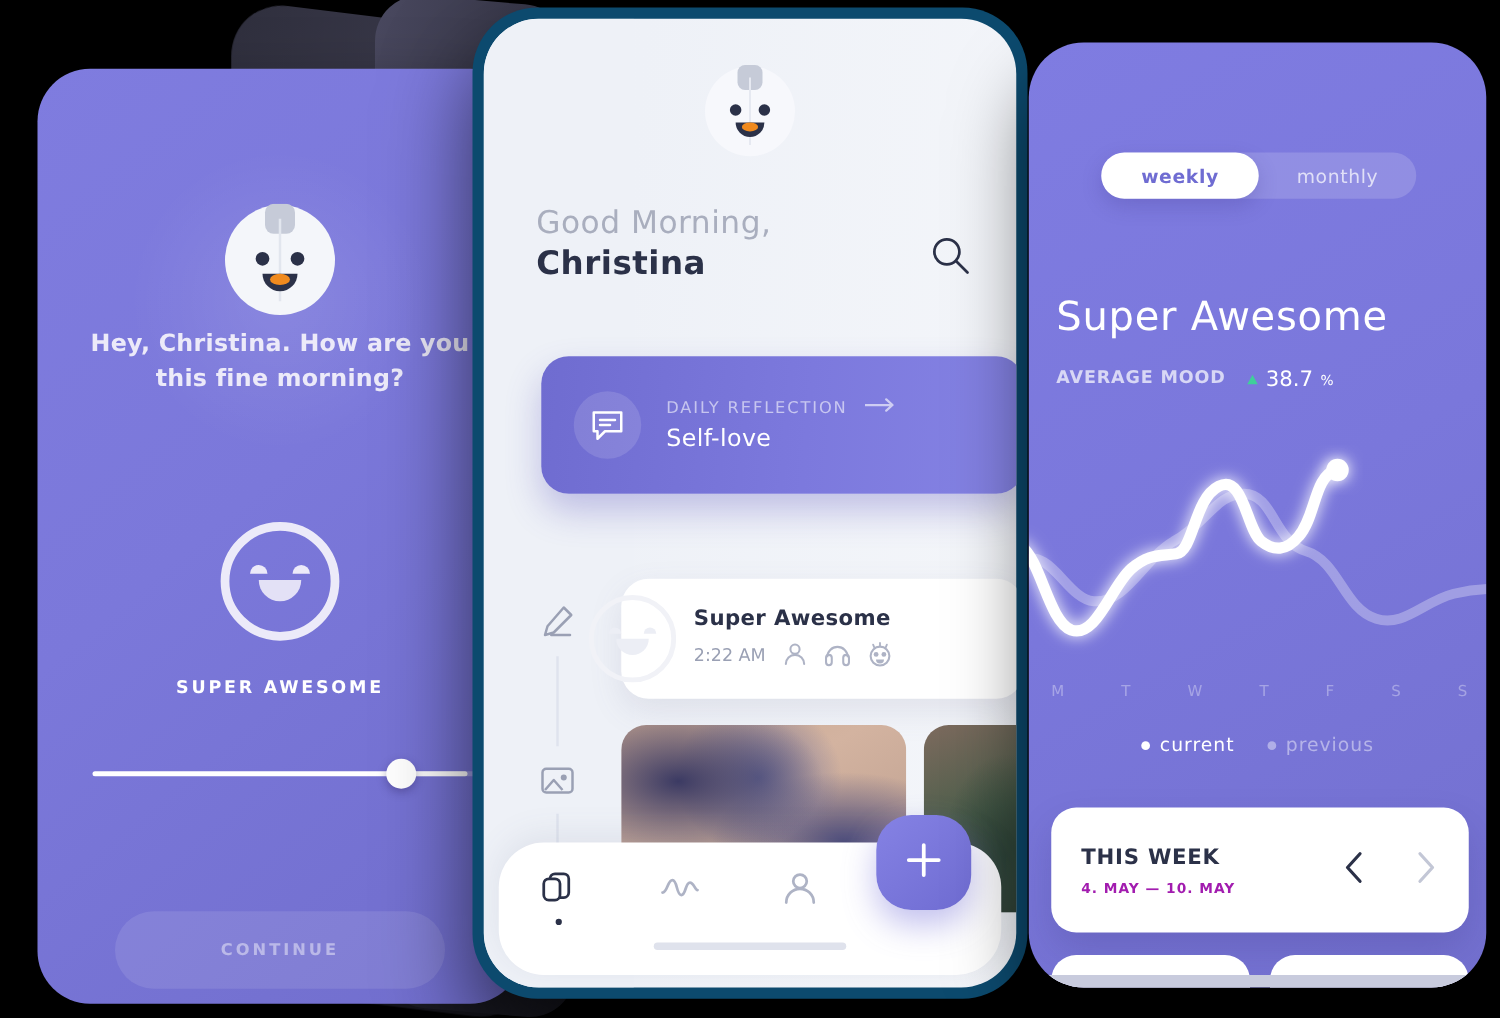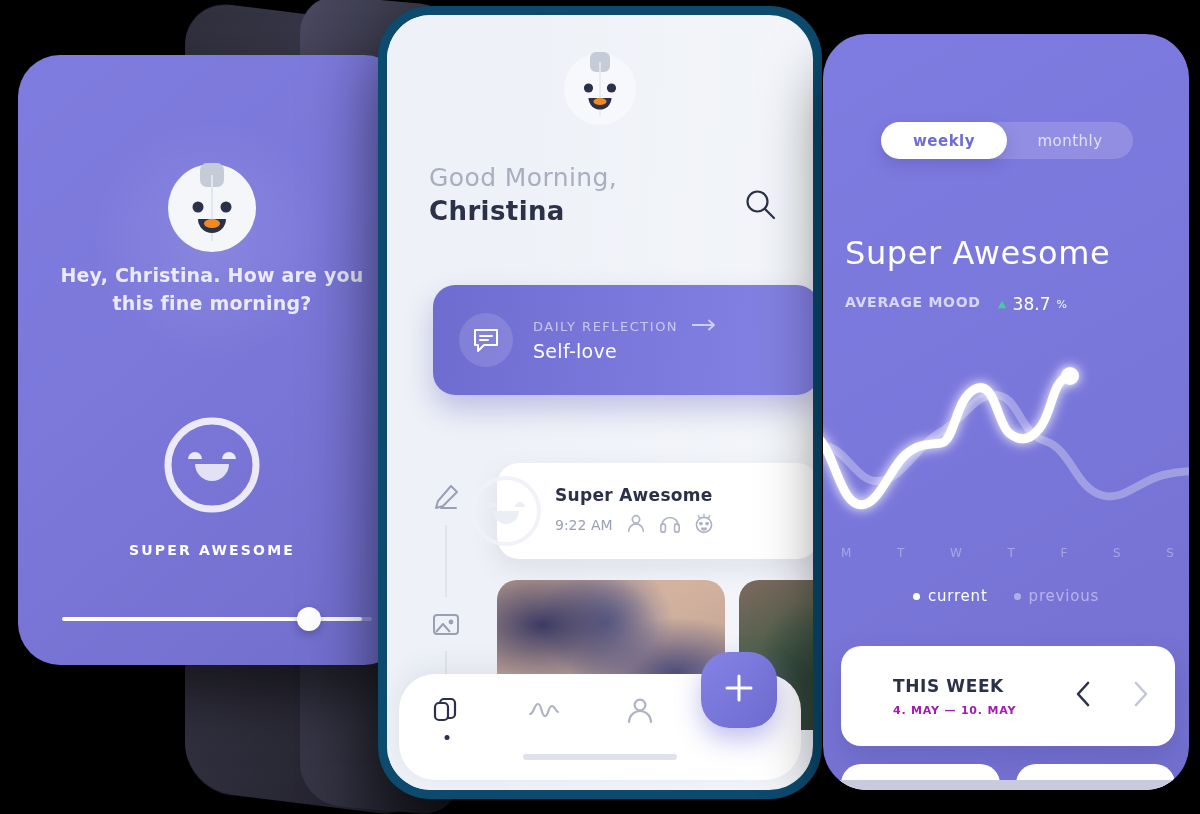--- a/index.html
+++ b/index.html
@@ -8,21 +8,21 @@
 
   
   .slab{position:absolute;left:185px;top:14px;width:240px;height:790px;
         background:linear-gradient(118deg,#2f2f3d 0%,#3c3b4d 35%,#2a2936 75%,#1b1b24 100%);
         border-radius:46px;transform:skewY(7deg);filter:blur(0.4px);}
   .slab2{position:absolute;left:300px;top:0px;width:160px;height:810px;
         background:linear-gradient(100deg,#4a4960 0%,#30303f 60%,#17171f 100%);
         border-radius:40px;transform:skewY(5deg);}
 
   
-  .phone-left{position:absolute;left:18px;top:55px;width:388px;height:610px;
+  .phone-left{position:absolute;left:30px;top:55px;width:388px;height:748px;
       border-radius:42px;overflow:hidden;
       background:linear-gradient(140deg,#7f7cdf 0%,#7b78da 45%,#716ecd 100%);
       box-shadow:0 30px 60px rgba(0,0,0,.55);}
   .pl-glow{position:absolute;left:50%;top:60px;transform:translateX(-50%);
       width:250px;height:250px;border-radius:50%;
       background:radial-gradient(circle,rgba(255,255,255,.10) 0%,rgba(255,255,255,0) 68%);}
   .pl-avatar{position:absolute;left:50%;top:108px;transform:translateX(-50%);
       width:90px;height:90px;}
   .pl-greet{position:absolute;left:28px;right:28px;top:206px;text-align:center;
       color:#eceaf9;font-size:19px;line-height:28px;font-weight:600;letter-spacing:.2px;}
@@ -111,21 +111,21 @@
   .pr-sub .s1{color:rgba(255,255,255,.70);font-size:14px;font-weight:700;letter-spacing:.7px;}
   .pr-sub .s2{display:flex;align-items:center;gap:6px;color:#fff;font-size:17px;font-weight:500;}
   .pr-sub .pct{font-size:11px;}
   .pr-chart{position:absolute;left:0;top:295px;width:366px;height:230px;}
   .pr-days{position:absolute;left:18px;right:14px;top:512px;display:flex;justify-content:space-between;}
   .pr-days span{color:rgba(255,255,255,.34);font-size:12px;letter-spacing:1px;}
   .pr-legend{position:absolute;left:0;right:0;top:553px;display:flex;justify-content:center;gap:26px;}
   .pr-leg{display:flex;align-items:center;gap:8px;font-size:15px;letter-spacing:.8px;}
   .pr-leg .dot{width:7px;height:7px;border-radius:50%;}
   .pr-week{position:absolute;left:18px;right:14px;top:612px;height:100px;border-radius:20px;background:#fff;
-      box-shadow:0 14px 30px rgba(55,48,120,.2);display:flex;align-items:center;padding-left:28px;}
+      box-shadow:0 14px 30px rgba(55,48,120,.2);display:flex;align-items:center;}
   .pr-week-tx{margin-left:24px;flex:1;}
   .pr-week-tx .w1{color:#2b3148;font-size:17px;font-weight:700;letter-spacing:.6px;}
   .pr-week-tx .w2{color:#a21caf;font-size:11px;font-weight:600;letter-spacing:.8px;margin-top:8px;}
   .pr-arrows{display:flex;align-items:center;gap:42px;margin-right:26px;}
   .pr-cards{position:absolute;left:18px;right:14px;top:730px;display:flex;gap:16px;}
   .pr-card{flex:1;height:70px;border-radius:20px;background:#fff;position:relative;}
   .pr-bottom-edge{position:absolute;left:0;right:0;bottom:0;height:10px;background:#c8cbdd;}
 </style>
 </head>
 <body>
@@ -243,21 +243,21 @@
         <svg viewBox="0 0 70 70" width="70" height="70">
           <circle cx="35" cy="35" r="33" fill="none" stroke="#f1f2f7" stroke-width="4"></circle>
           <path d="M16 31 a5 5 0 0 1 10 0 Z" fill="#eceef5"></path>
           <path d="M44 31 a5 5 0 0 1 10 0 Z" fill="#eceef5"></path>
           <path d="M22 35 h26 a13 13 0 0 1 -26 0 Z" fill="#eceef5"></path>
         </svg>
       </div>
       <div class="pc-entry-tx">
         <div class="e1">Super Awesome</div>
         <div class="e2">
-          <span>9:22 AM</span>
+          <span>2:22 AM</span>
           <span>
             <svg viewBox="0 0 24 24" width="22" height="22">
               <circle cx="12" cy="8" r="4" fill="none" stroke="#aeb3c5" stroke-width="1.8"></circle>
               <path d="M4 21 a8 8 0 0 1 16 0" fill="none" stroke="#aeb3c5" stroke-width="1.8" stroke-linecap="round"></path>
             </svg>
           </span>
           <span>
             <svg viewBox="0 0 24 24" width="22" height="22">
               <path d="M3 15 a9 9 0 0 1 18 0" fill="none" stroke="#aeb3c5" stroke-width="1.8"></path>
               <rect x="2" y="13" width="5" height="9" rx="2.5" fill="none" stroke="#aeb3c5" stroke-width="1.8"></rect>

